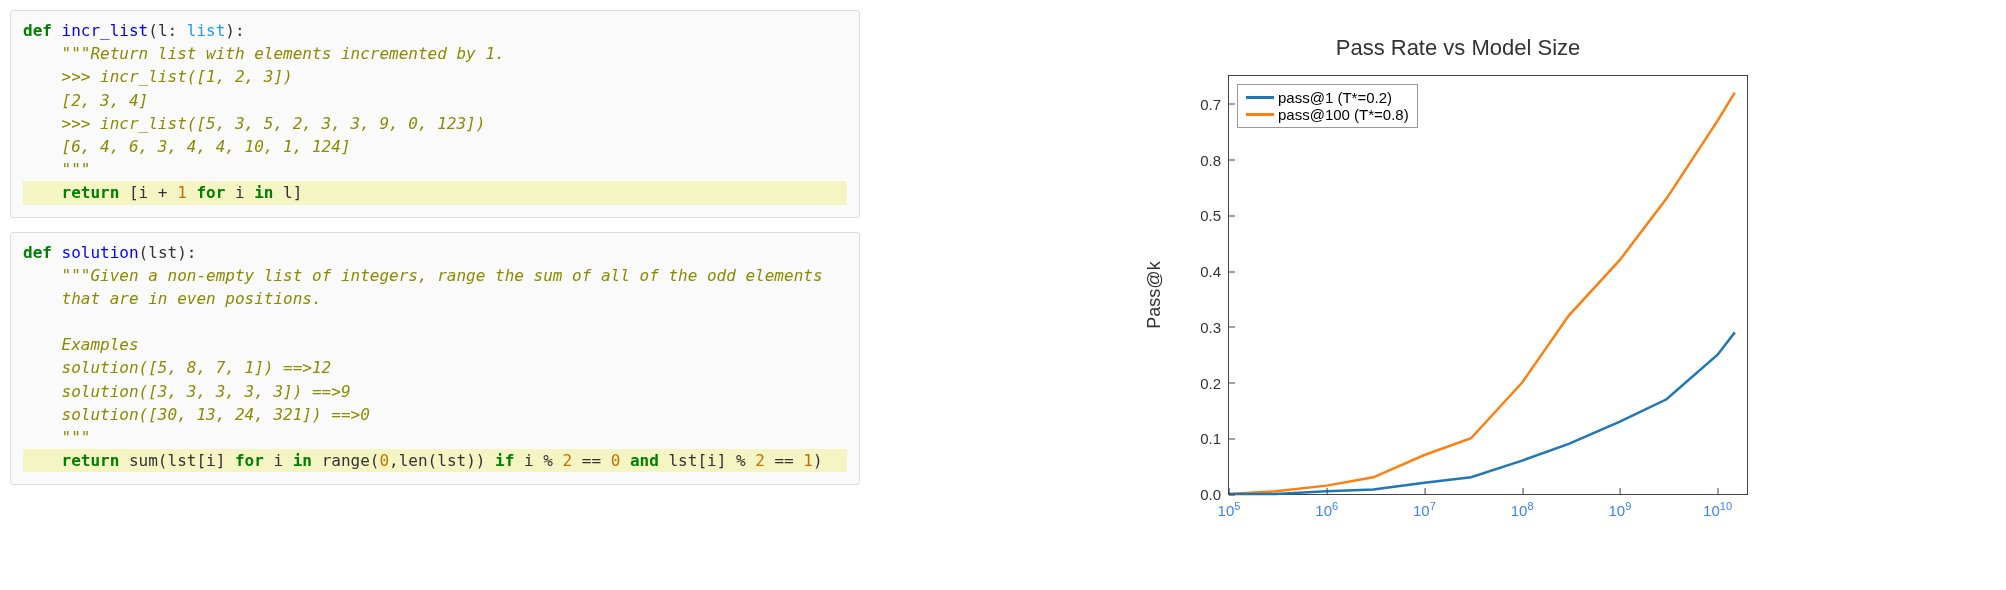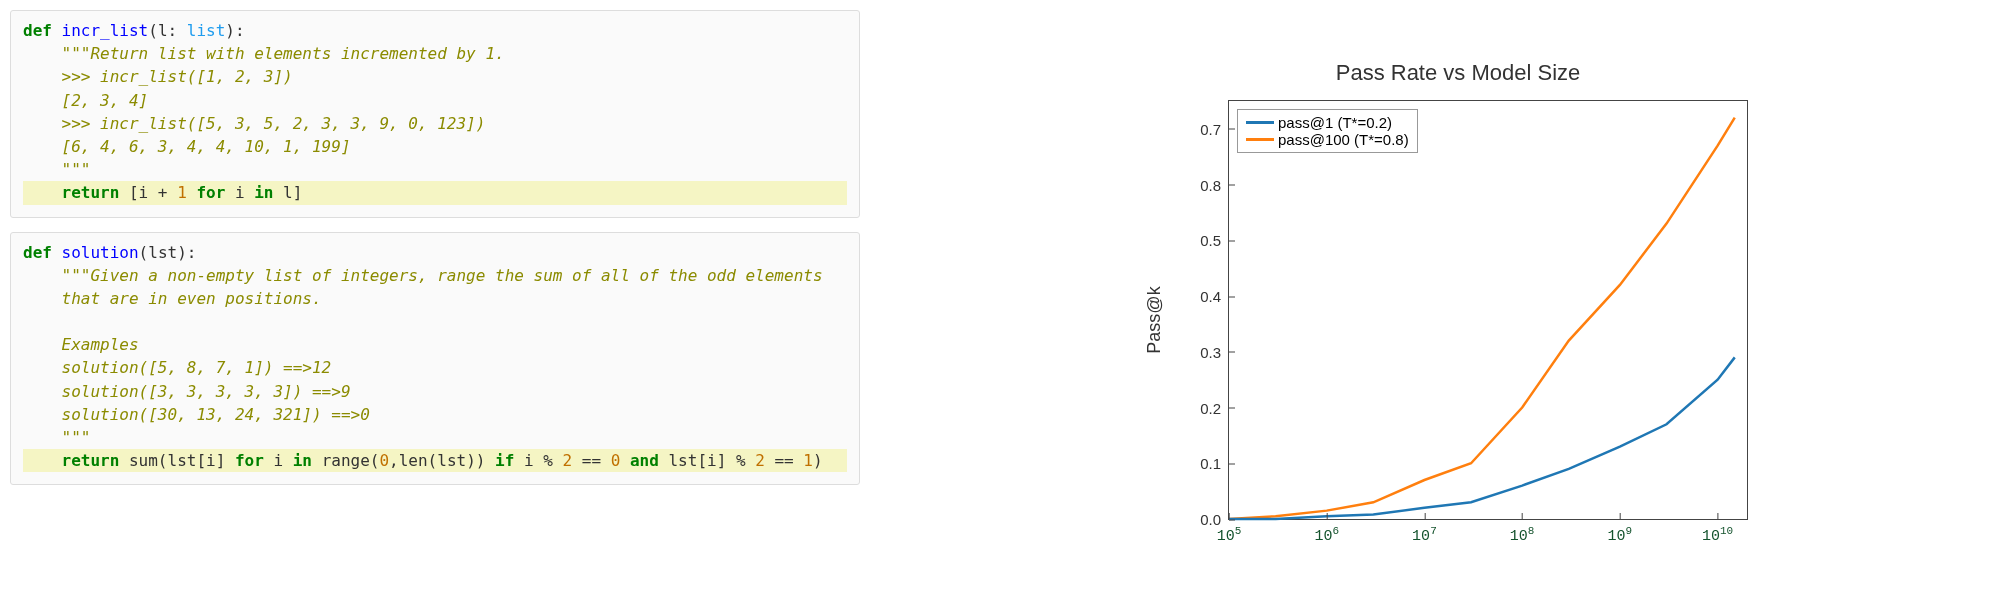--- a/index.html
+++ b/index.html
@@ -33,21 +33,21 @@
   .kw { color: #008000; font-weight: bold; }
   .fn { color: #0000FF; }
   .ty { color: #1f9cee; }
   .doc { color: #8B8B00; font-style: italic; }
   .hl { background: #f5f5c4; display: inline-block; width: 100%; }
   .num { color: #c07000; }
   .ident { color: #333; }
   .right-col {
     flex: 1;
     display: flex;
-    align-items: flex-end;
+    align-items: center;
     justify-content: center;
   }
   .chart-wrap {
     width: 620px;
     height: 520px;
     position: relative;
   }
   .chart-title {
     position: absolute;
     top: 0;
@@ -99,24 +99,23 @@
     top: 50%;
     width: 6px;
     height: 1px;
     background: #444;
   }
   .x-tick {
     position: absolute;
     top: 100%;
     transform: translateX(-50%);
     font-size: 15px;
-    color: #14532d;
+    color: #3b82f6;
     padding-top: 6px;
     white-space: nowrap;
-    font-family: Liberation Mono, monospace;
   }
   .x-tick sup { font-size: 11px; }
   .x-tick::before {
     content: '';
     position: absolute;
     top: -6px;
     left: 50%;
     width: 1px;
     height: 6px;
     background: #444;
@@ -151,21 +150,21 @@
 </head>
 <body>
 
 <div class="left-col">
 
   <div class="code-block"><span class="kw">def</span> <span class="fn">incr_list</span><span>(l: </span><span class="ty">list</span><span>):</span>
     <span class="doc">"""</span><span class="doc">Return list with elements incremented by 1.</span>
     <span class="doc">&gt;&gt;&gt; incr_list([1, 2, 3])</span>
     <span class="doc">[2, 3, 4]</span>
     <span class="doc">&gt;&gt;&gt; incr_list([5, 3, 5, 2, 3, 3, 9, 0, 123])</span>
-    <span class="doc">[6, 4, 6, 3, 4, 4, 10, 1, 199]</span>
+    <span class="doc">[6, 4, 6, 3, 4, 4, 10, 1, 124]</span>
     <span class="doc">"""</span>
 <span class="hl">    <span class="kw">return</span><span class="ident"> [i + </span><span class="num">1</span><span> </span><span class="kw">for</span><span> i </span><span class="kw">in</span><span> l]</span></span></div>
 
   <div class="code-block"><span class="kw">def</span> <span class="fn">solution</span><span>(lst):</span>
     <span class="doc">"""</span><span class="doc">Given a non-empty list of integers, range the sum of all of the odd elements</span>
     <span class="doc">that are in even positions.</span>
 <span class="doc"></span>
     <span class="doc">Examples</span>
     <span class="doc">solution([5, 8, 7, 1]) ==&gt;12</span>
     <span class="doc">solution([3, 3, 3, 3, 3]) ==&gt;9</span>

